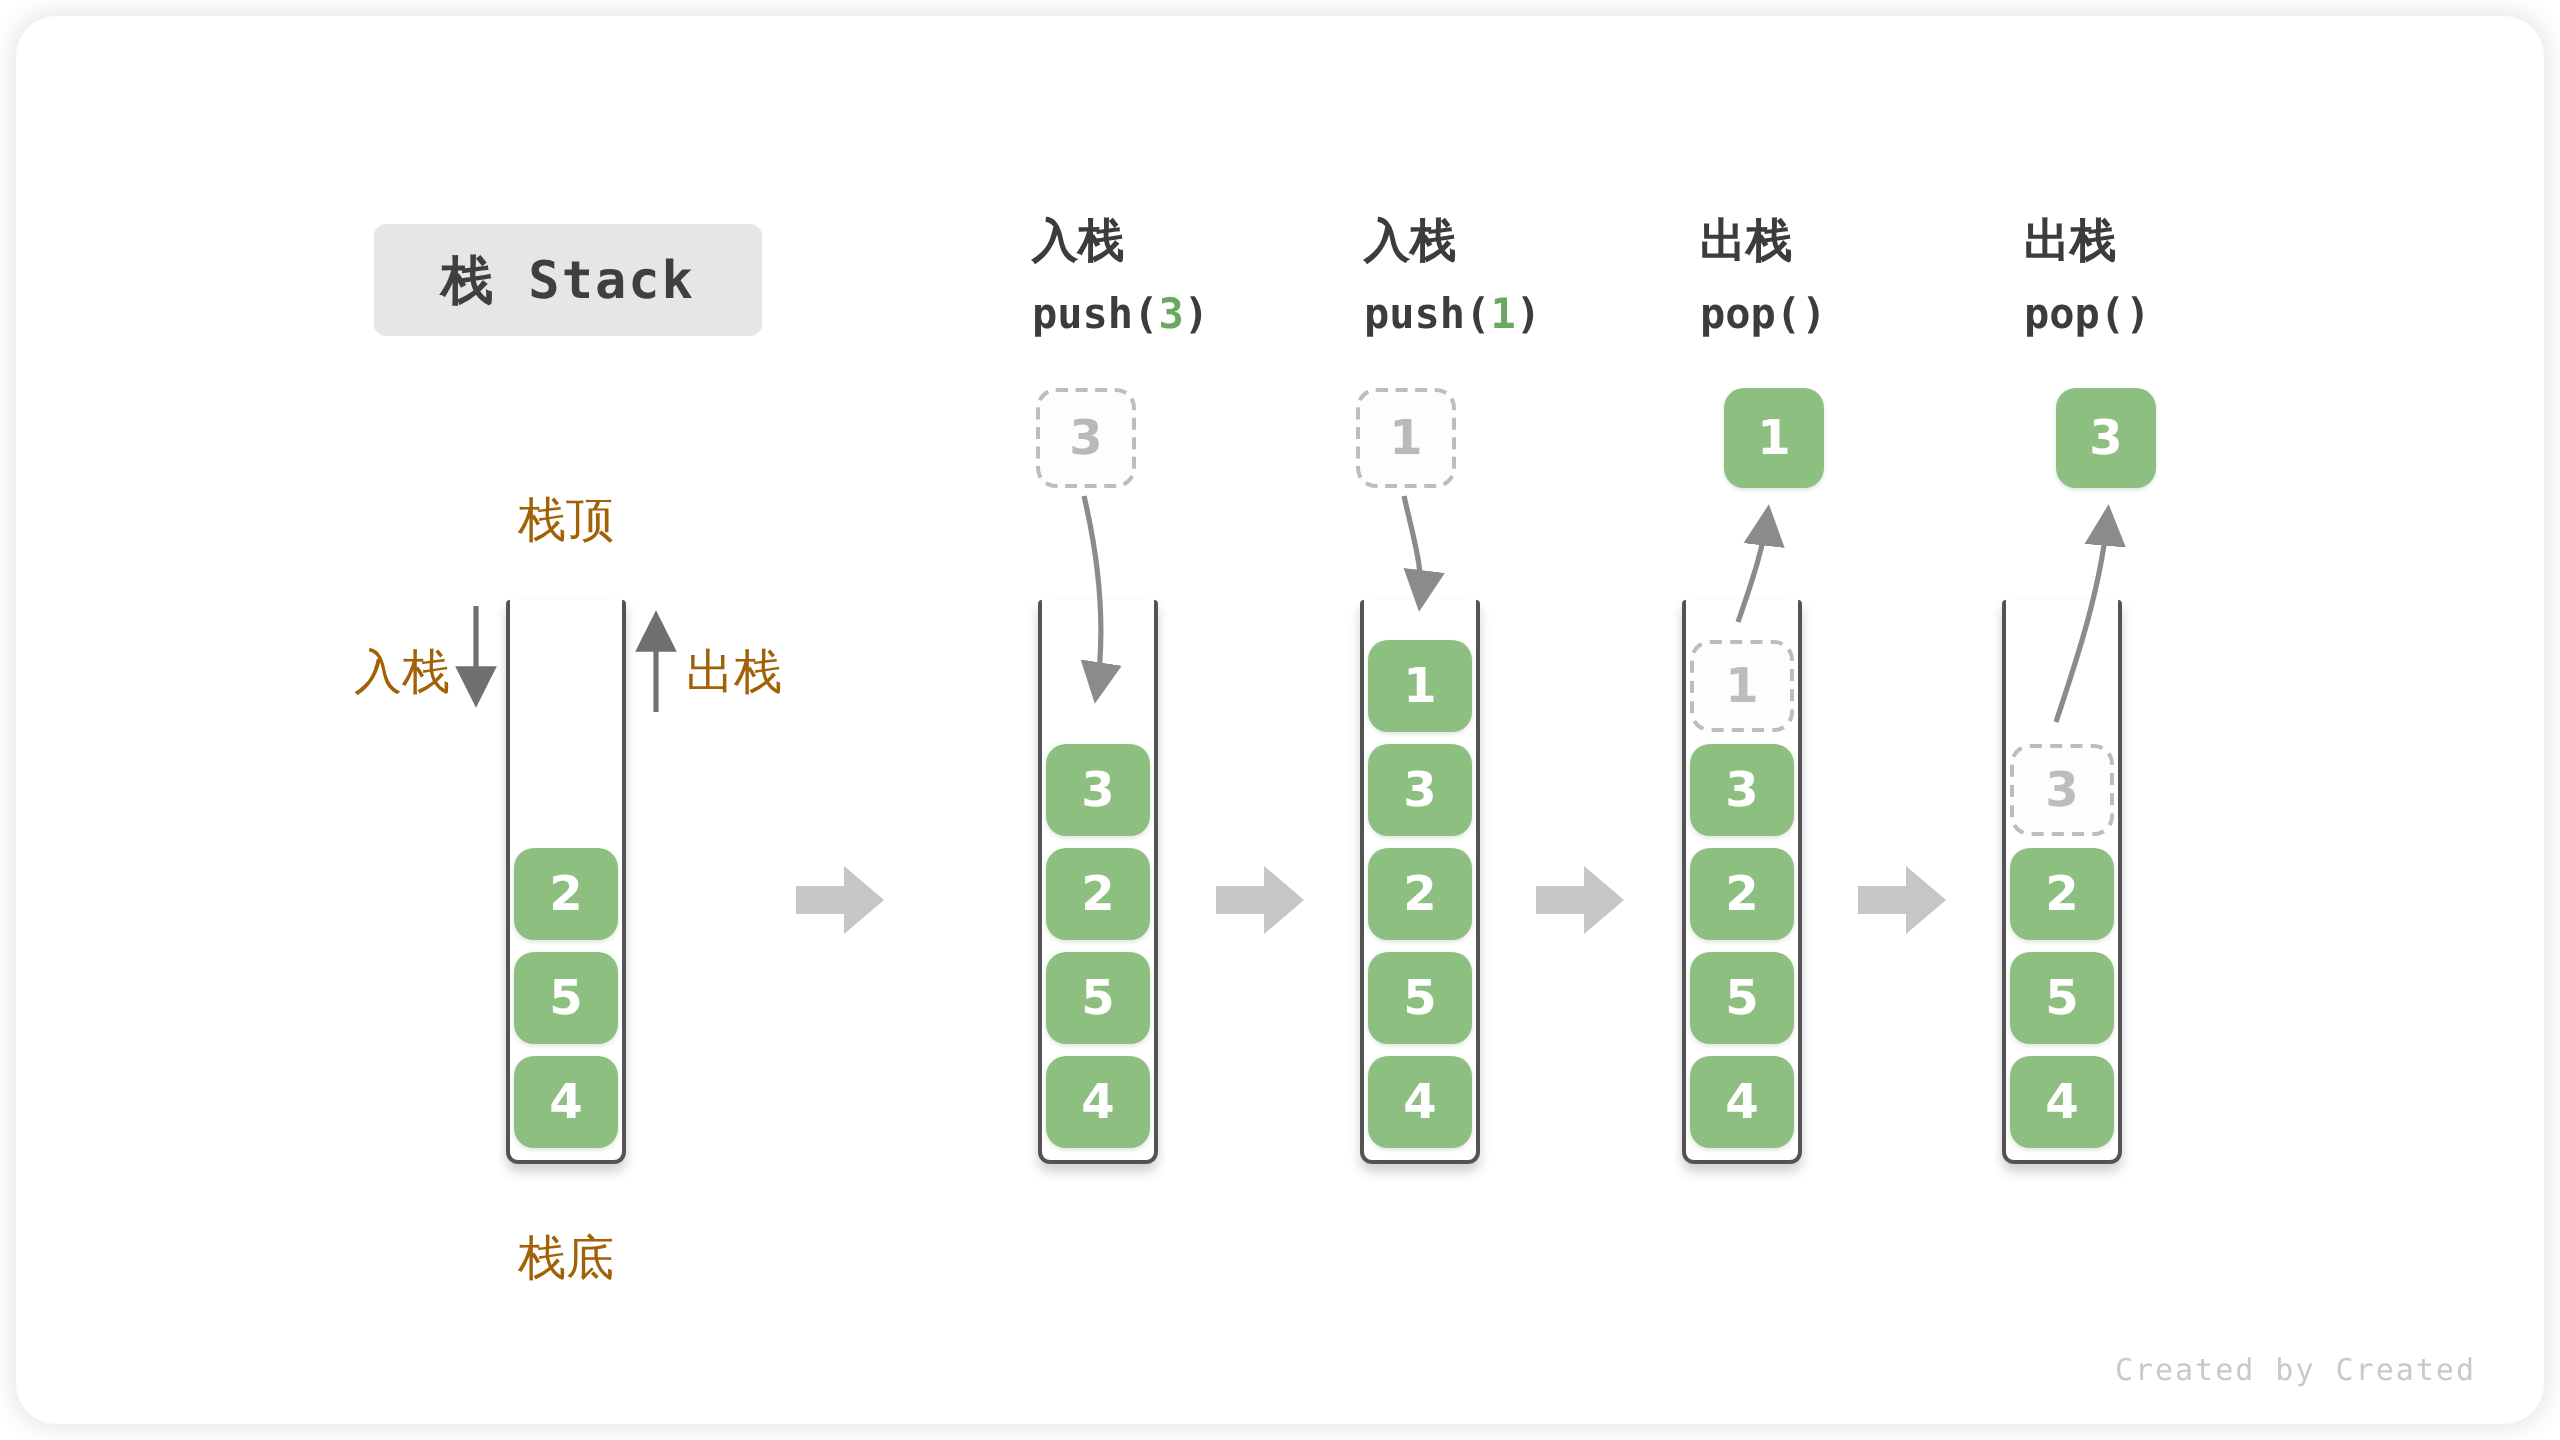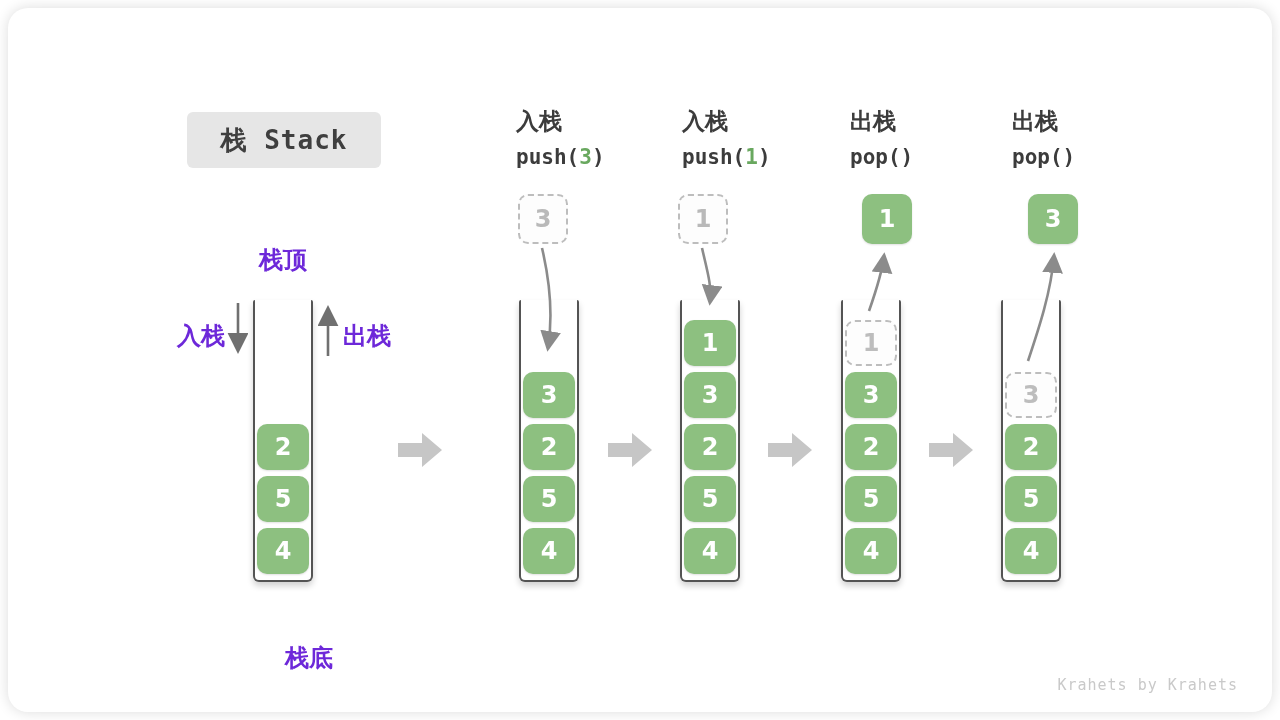--- a/index.html
+++ b/index.html
@@ -24,21 +24,21 @@
   }
   
   .op-header{position:absolute;top:106px;color:#3C3C3C;}
   .op-label{font-size:23px;font-weight:bold;line-height:30px;margin-bottom:6px;}
   .op-code{
     font-family:"DejaVu Sans Mono","Liberation Mono",monospace;
     font-size:21px;font-weight:bold;line-height:30px;
   }
   .op-arg{color:var(--arg-green,#69A85F);}
   
-  .legend-label{position:absolute;font-size:24px;font-weight:bold;color:#6d28d9;}
+  .legend-label{position:absolute;font-size:24px;font-weight:normal;color:#a16207;}
   
   .tube{
     position:absolute;top:300px;width:60px;height:282px;
     border:2px solid #545454;border-top:none;
     border-radius:2px 2px 6px 6px;
     background:#ffffff;
     box-shadow:0 4px 6px rgba(0,0,0,0.18);
     box-sizing:border-box;
   }
   .block{
@@ -79,21 +79,21 @@
   }
 </style>
 </head>
 <body>
 
 <div class="card"></div>
 
 <div class="title-badge">栈 Stack</div>
 
 <div class="legend-label" style="left:233px;top:244px;width:100px;text-align:center;">栈顶</div>
-<div class="legend-label" style="left:233px;top:642px;width:100px;text-align:right;">栈底</div>
+<div class="legend-label" style="left:233px;top:613px;width:100px;text-align:center;">栈底</div>
 <div class="legend-label" style="left:177px;top:320px;">入栈</div>
 <div class="legend-label" style="left:343px;top:320px;">出栈</div>
 
 <div class="op-header" style="left:516px;">
   <div class="op-label">入栈</div>
   <div class="op-code"><span>push(</span><span class="op-arg">3</span><span>)</span></div>
 </div>
 <div class="op-header" style="left:682px;">
   <div class="op-label">入栈</div>
   <div class="op-code"><span>push(</span><span class="op-arg">1</span><span>)</span></div>
@@ -167,13 +167,13 @@
     </marker>
   </defs>
   <path d="M238,303 L238,350" stroke="#707070" stroke-width="2.6" fill="none" marker-end="url(#ah-dark)"></path>
   <path d="M328,356 L328,309" stroke="#707070" stroke-width="2.6" fill="none" marker-end="url(#ah-dark)"></path>
   <path d="M542,248 C550,282 553,316 548,348" stroke="#8B8B8B" stroke-width="2.6" fill="none" marker-end="url(#ah-gray)"></path>
   <path d="M702,248 C707,270 712,286 710,302" stroke="#8B8B8B" stroke-width="2.6" fill="none" marker-end="url(#ah-gray)"></path>
   <path d="M869,311 C876,291 882,273 884,256" stroke="#8B8B8B" stroke-width="2.6" fill="none" marker-end="url(#ah-gray)"></path>
   <path d="M1028,361 C1039,328 1051,292 1054,256" stroke="#8B8B8B" stroke-width="2.6" fill="none" marker-end="url(#ah-gray)"></path>
 </svg>
 
-<div class="watermark">Krahets by Krahets</div>
+<div class="watermark">Created by Created</div>
 
 </body></html>

